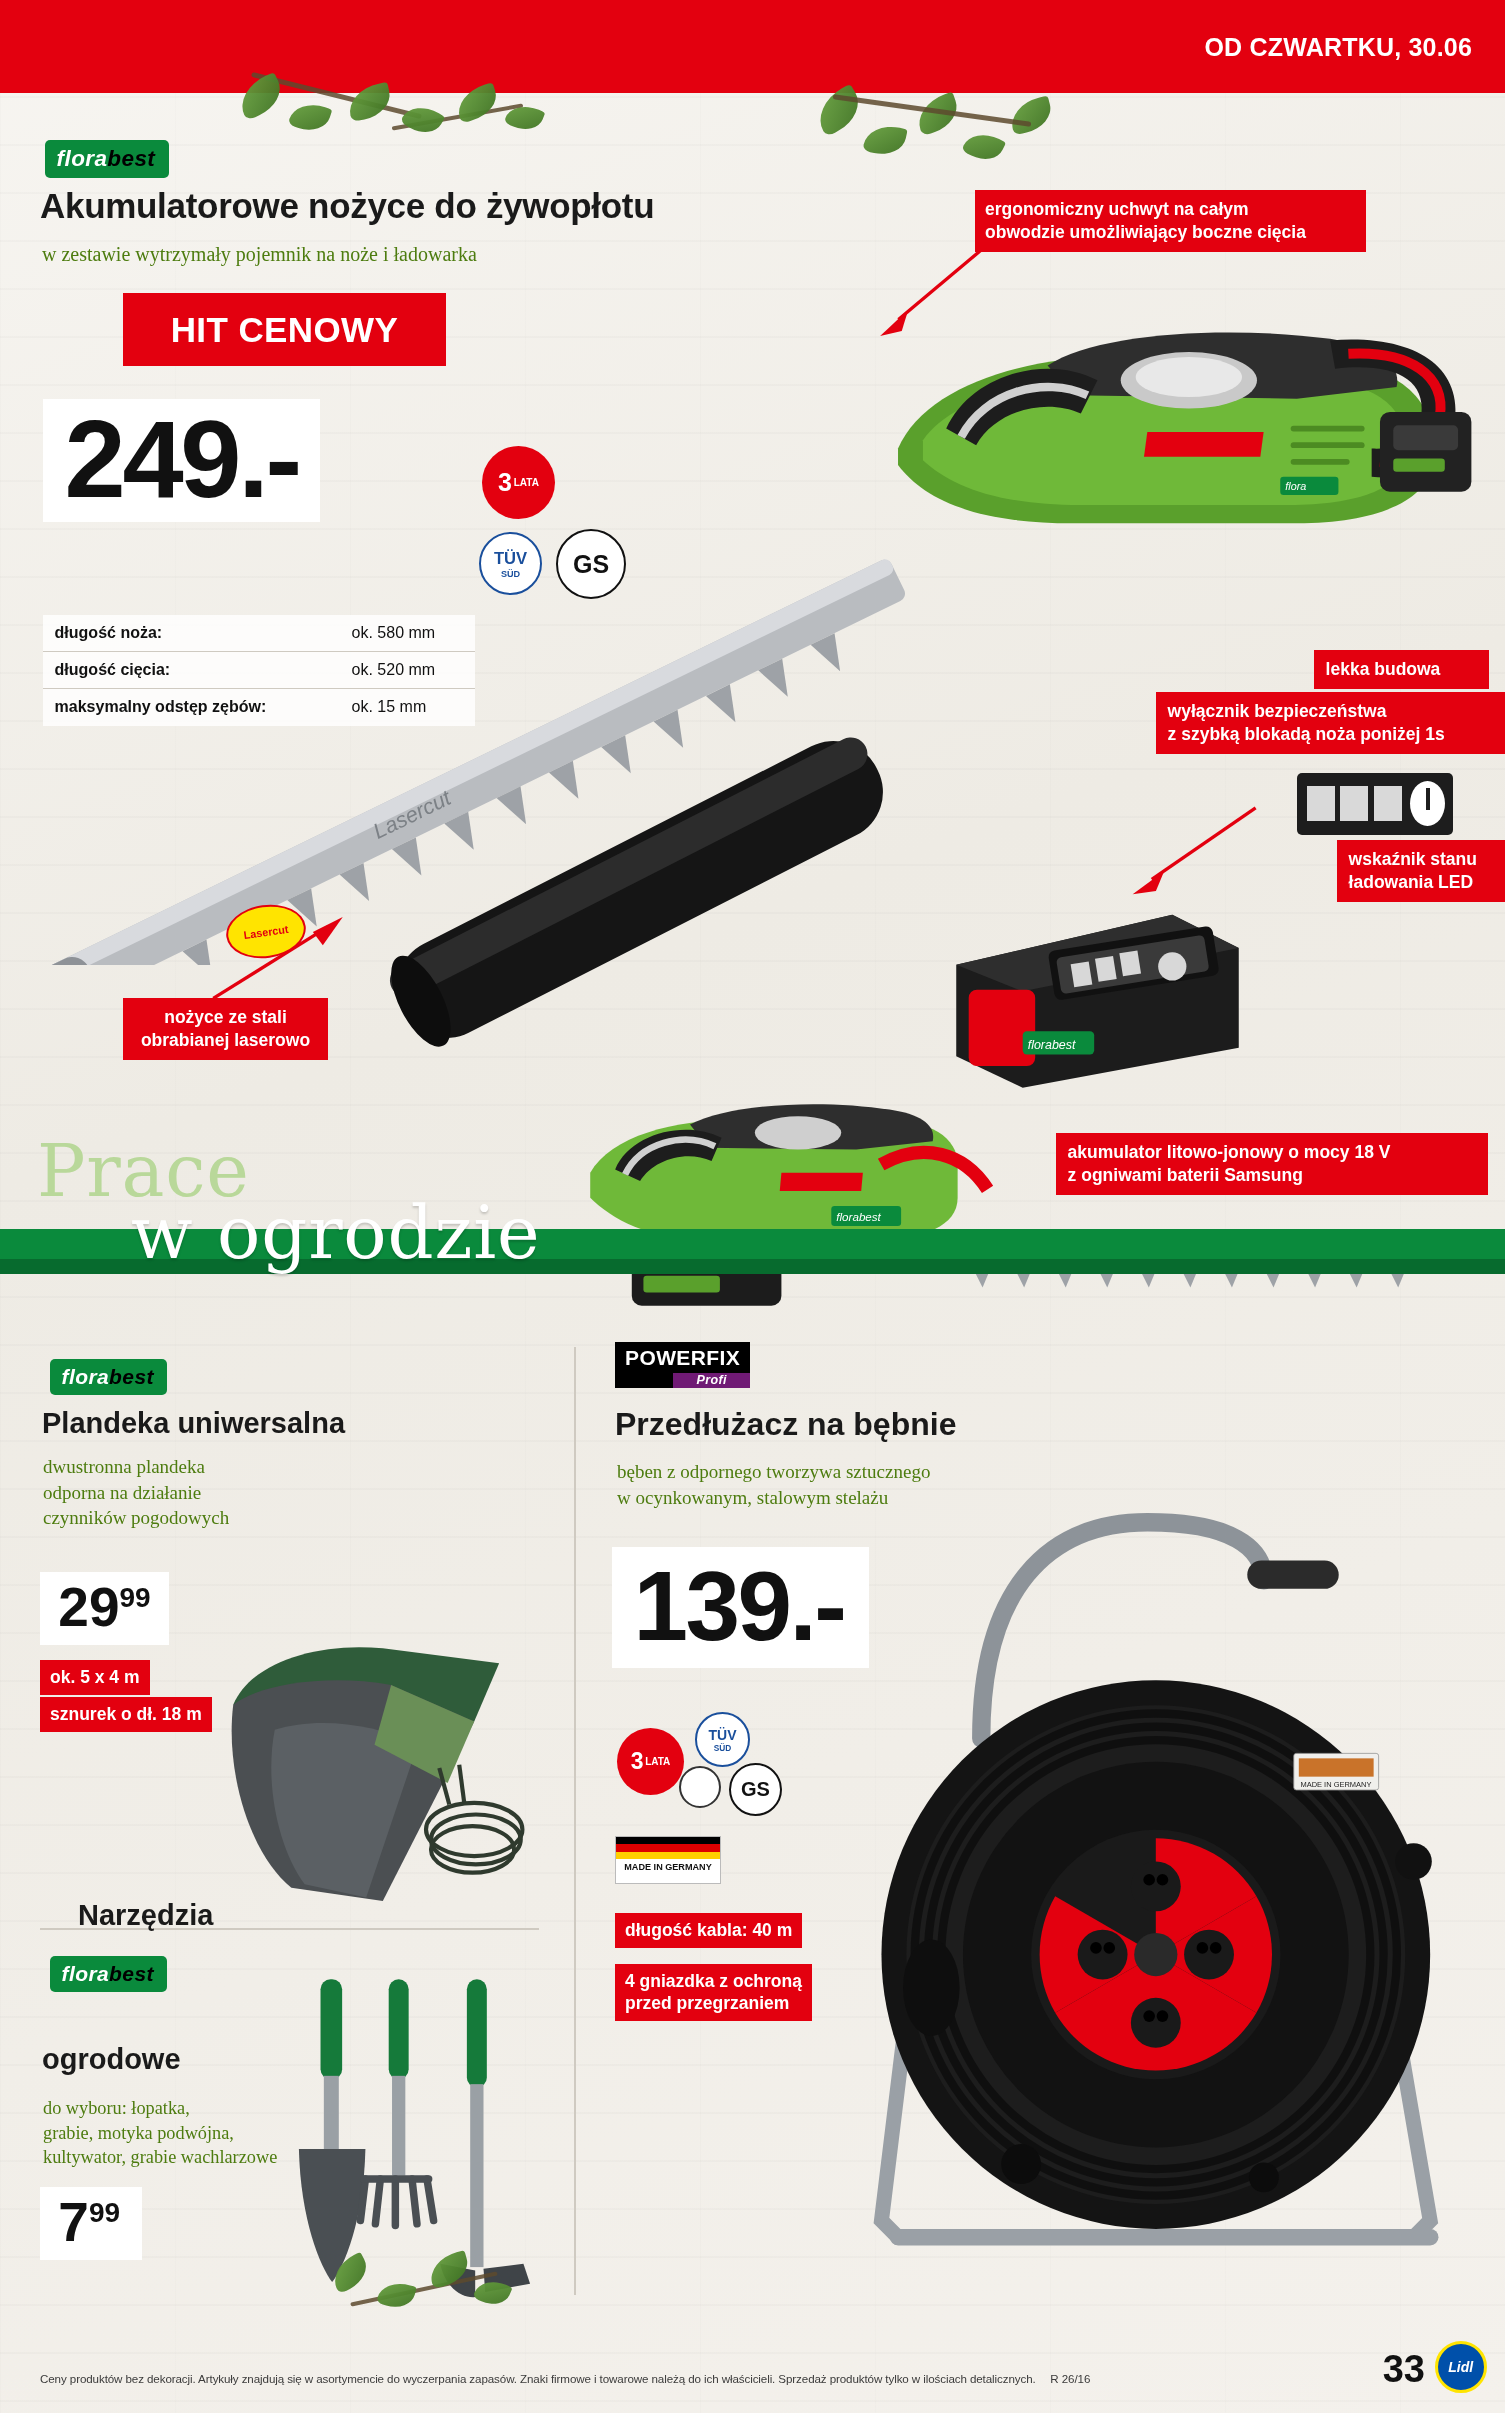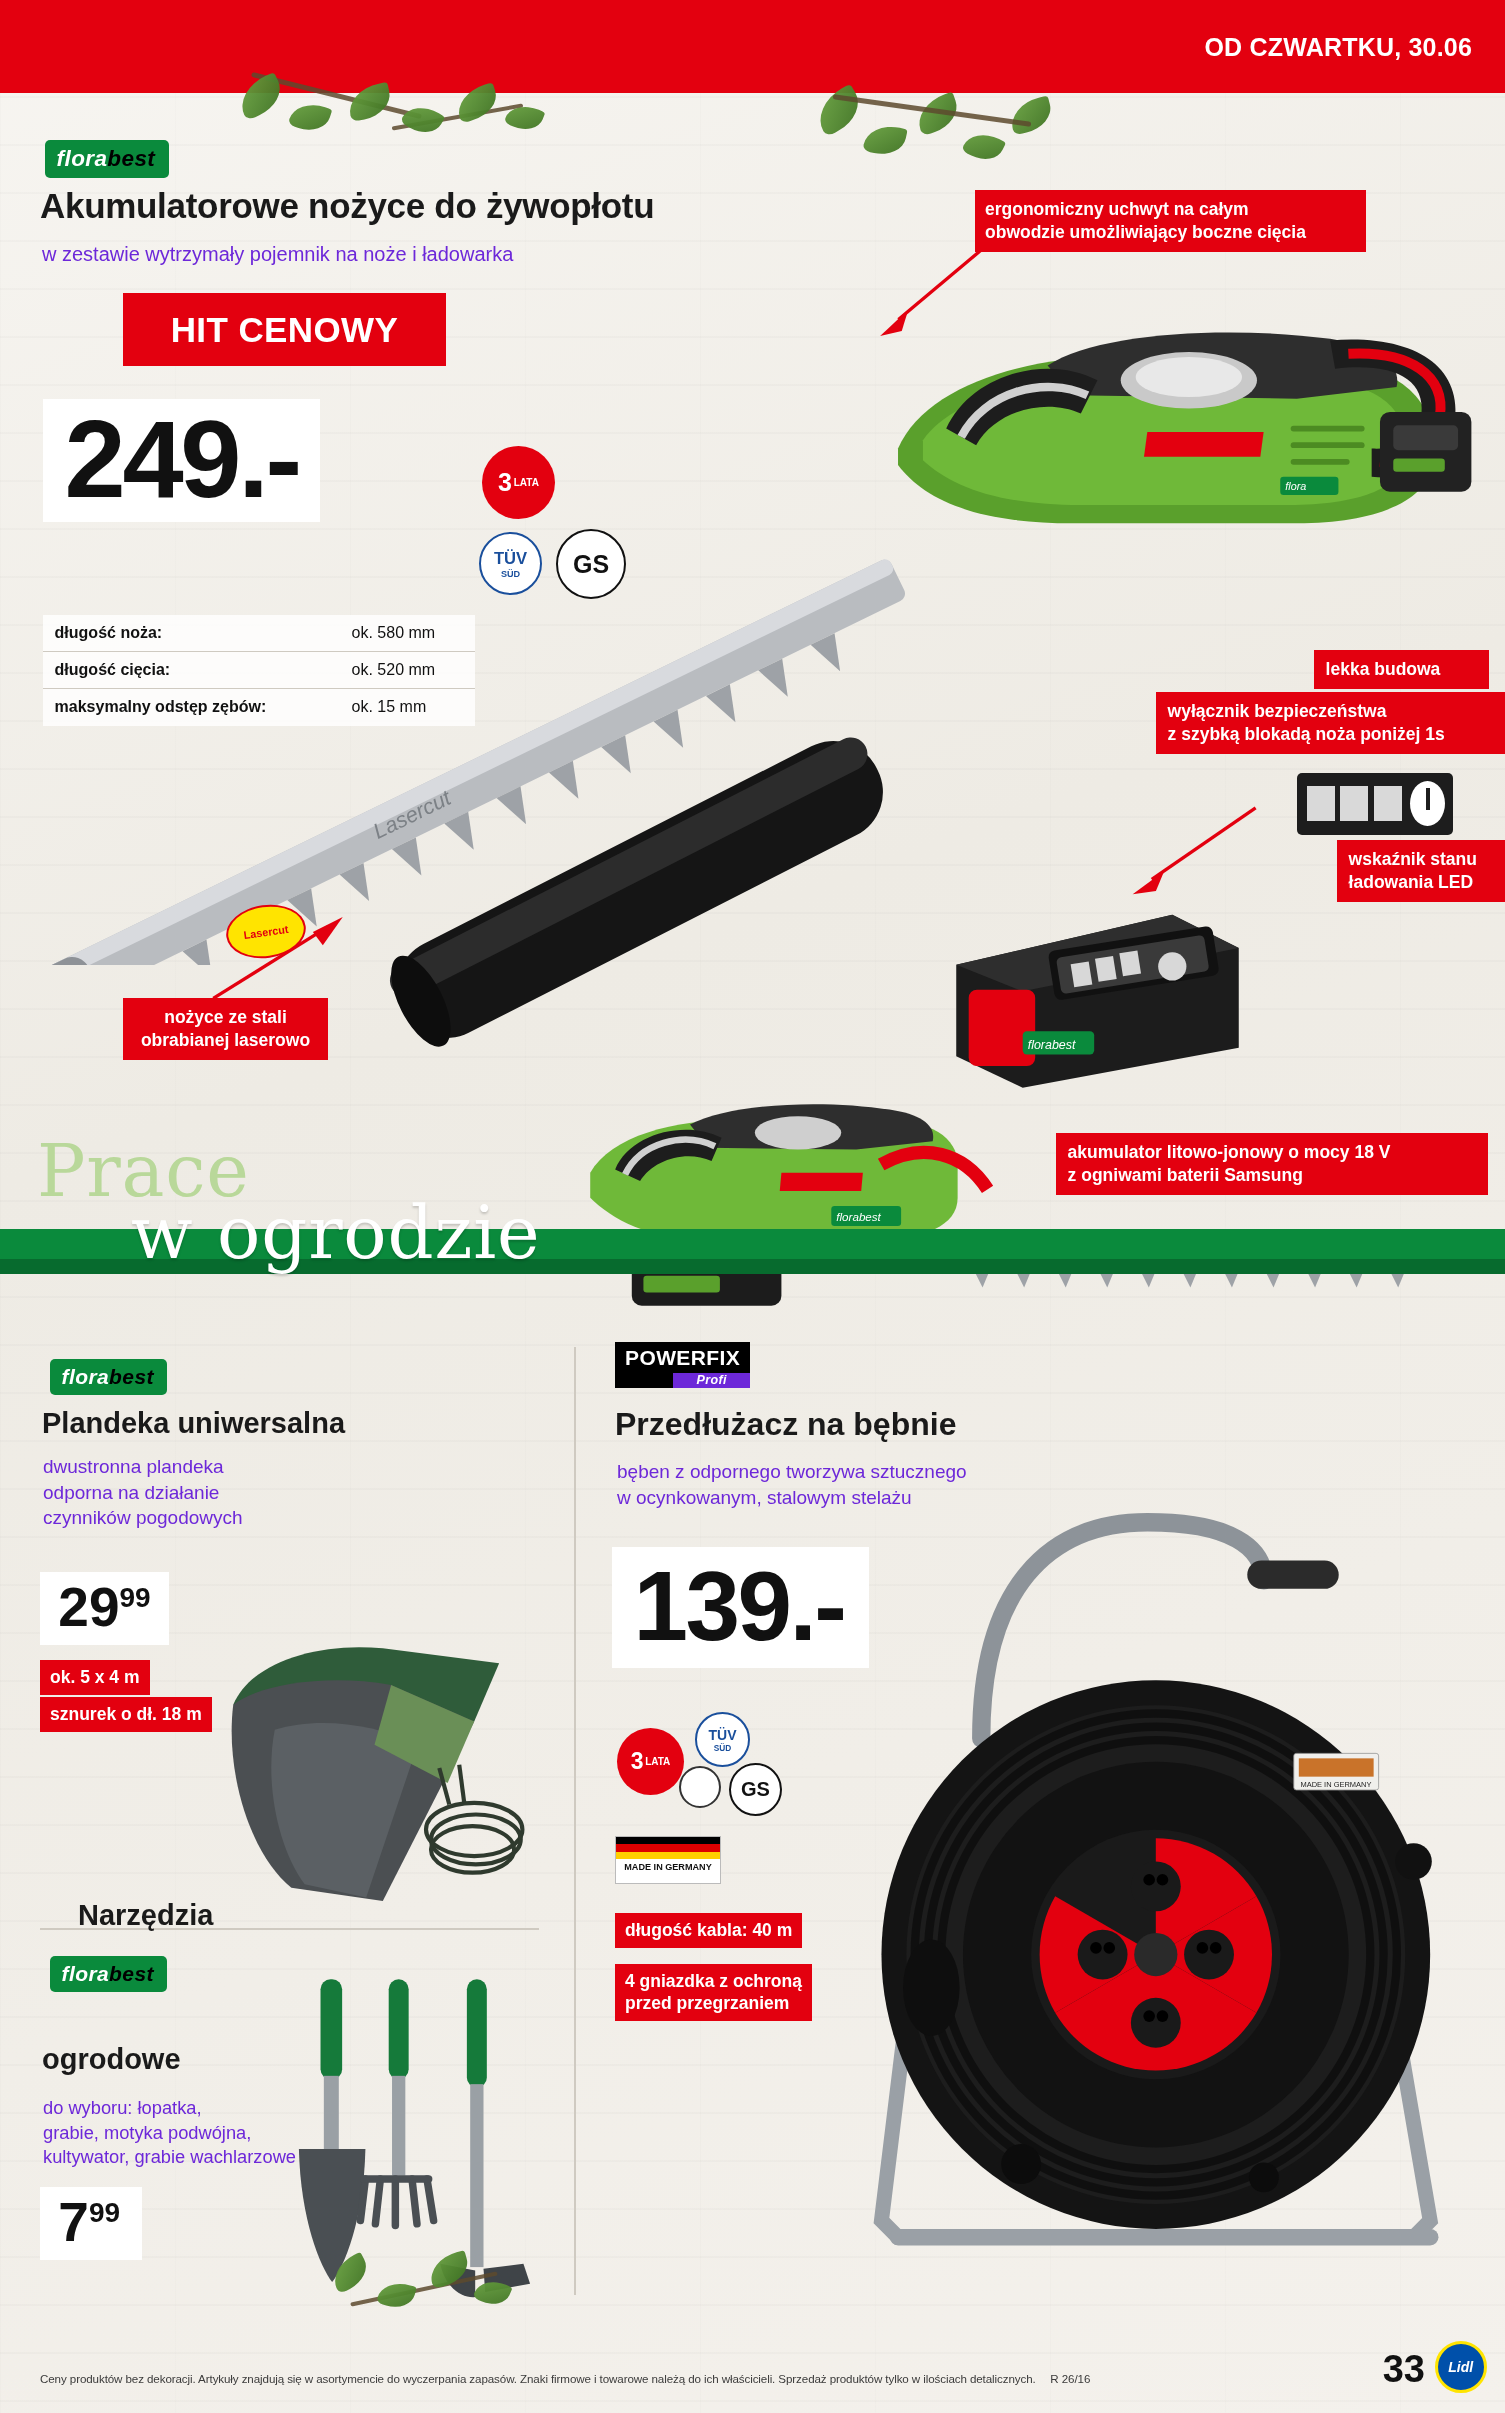--- a/index.html
+++ b/index.html
@@ -111,42 +111,43 @@
     background: #000;
     color: #fff;
     font-weight: bold;
     font-size: 21px;
     padding: 4.2px 10px 4.2px 10px;
     letter-spacing: 0.4px;
     position: relative;
   }
   .brand-powerfix .pf-profi {
     display: block;
-    background: #6d28d9;
+    background: #701a75;
     color: #fff;
     font-size: 12.5px;
     font-style: italic;
     padding: 0.8px 6.7px;
     margin: 2.5px -10px -4.2px auto;
     width: 77px;
     text-align: center;
   }
 
   
   h1.prod-title {
     font-size: 35px;
     font-weight: bold;
     color: #1a1a1a;
     letter-spacing: -0.3px;
   }
   .prod-sub {
     font-size: 20px;
-    color: #6d28d9;
+    color: #4d7c0f;
     line-height: 1.35;
     margin-top: 5px;
+    font-family: Liberation Serif, serif;
   }
   h2.prod-title-2 {
     font-size: 29px;
     font-weight: bold;
     color: #1a1a1a;
   }
 
   
   .hit-box {
     position: absolute;

